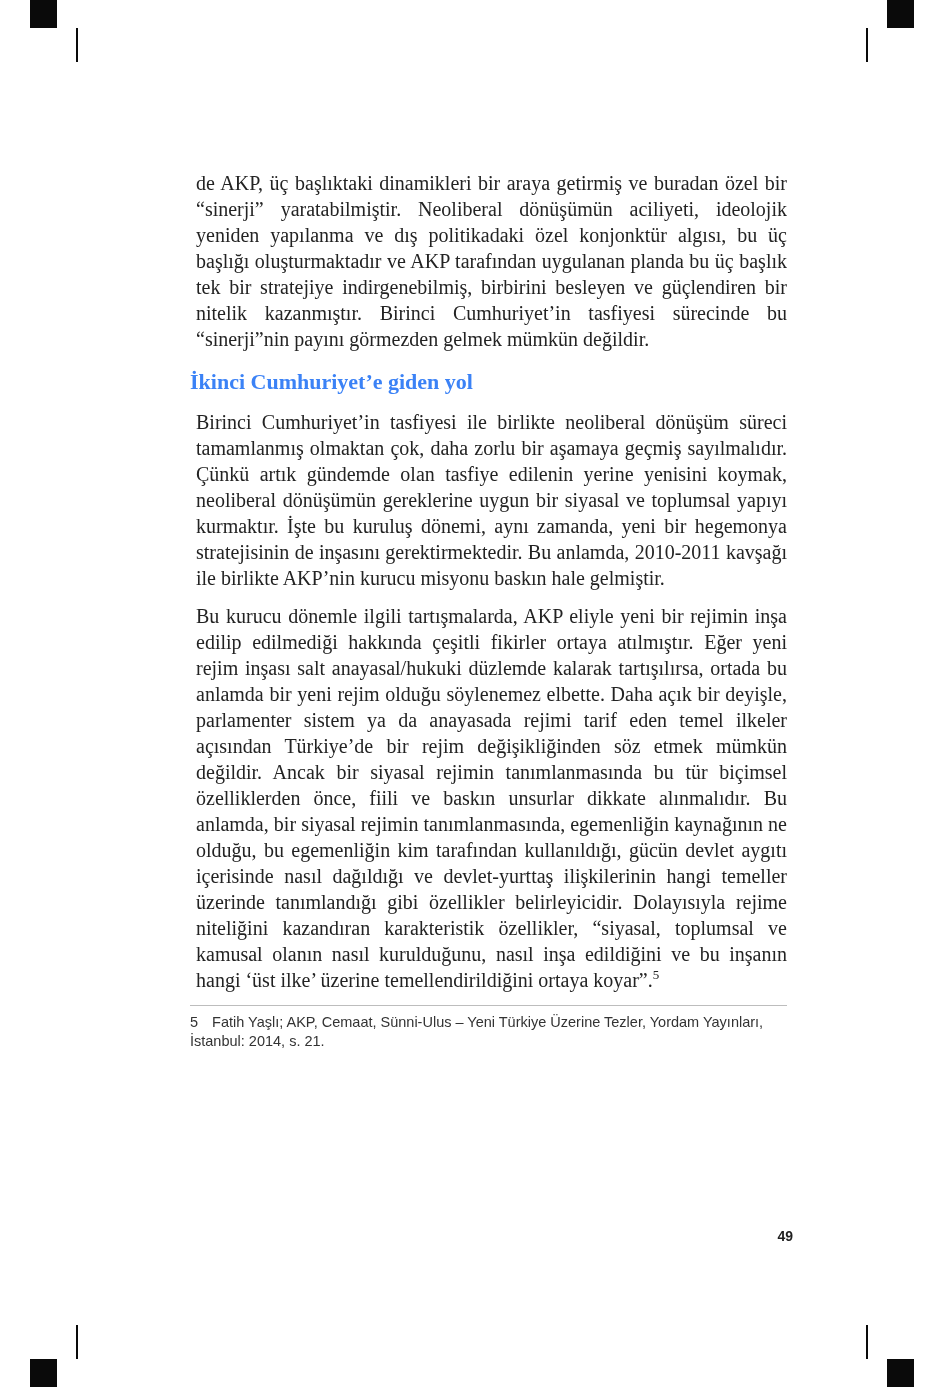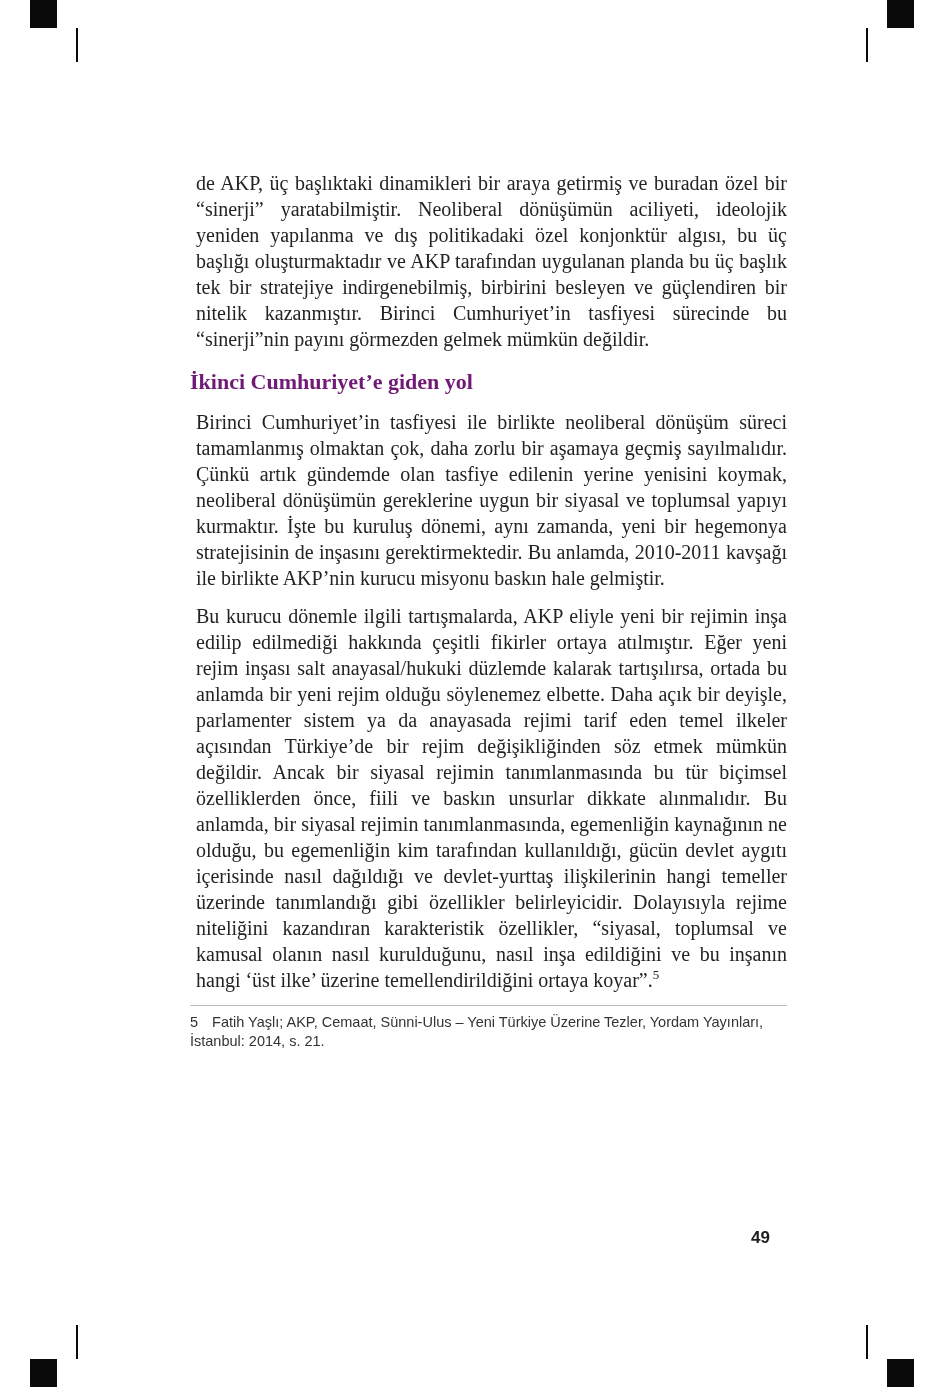--- a/index.html
+++ b/index.html
@@ -33,44 +33,44 @@
     line-height:26px;
     text-align:justify;
   }
   .page-text p { margin:0 0 12px 6px; }
   .section-heading {
     font-size:22px;
     line-height:28px;
     font-weight:bold;
     margin:16px 0 13px 0;
     text-align:left;
-    color:#701a75;
+    color:#3b82f6;
   }
   sup.fn-marker { font-size:13px; line-height:0; vertical-align:super; }
 
   .footnote {
     margin-top:5px;
     border-top:1px solid #bdbdbd;
     padding-top:7px;
     font-family:"Liberation Sans", sans-serif;
     font-size:14.5px;
     line-height:19px;
     color:#333333;
     text-align:left;
   }
   .footnote .fn-number { margin-right:14px; }
 
   .page-number {
     position:absolute;
-    left:173px; top:1228px;
+    left:196px; top:1228px;
     width:597px;
     text-align:right;
     font-family:"Liberation Sans", sans-serif;
     font-weight:bold;
-    font-size:17px;
+    font-size:14px;
     color:#1f1f1f;
   }
 </style>
 </head>
 <body>
 
 <div class="print-mark sq" id="mark-tl-sq"></div>
 <div class="print-mark sq" id="mark-tr-sq"></div>
 <div class="print-mark sq" id="mark-bl-sq"></div>
 <div class="print-mark sq" id="mark-br-sq"></div>

